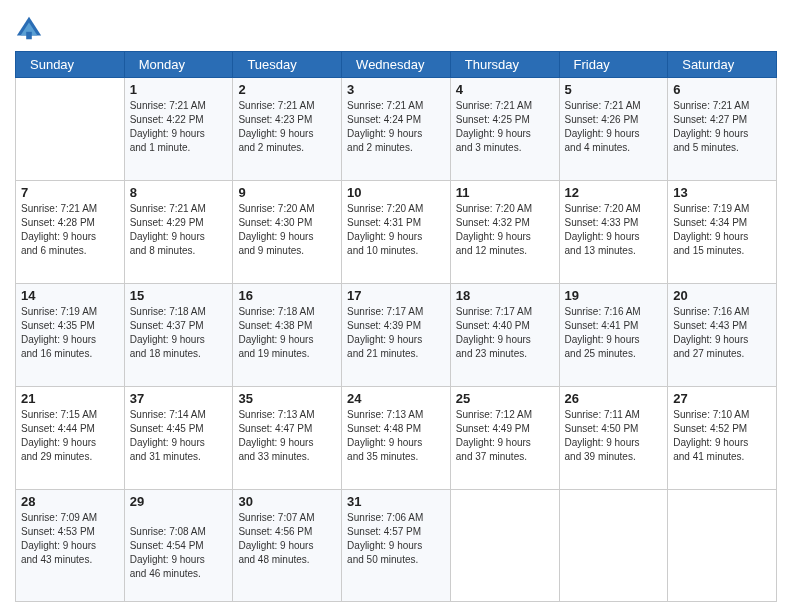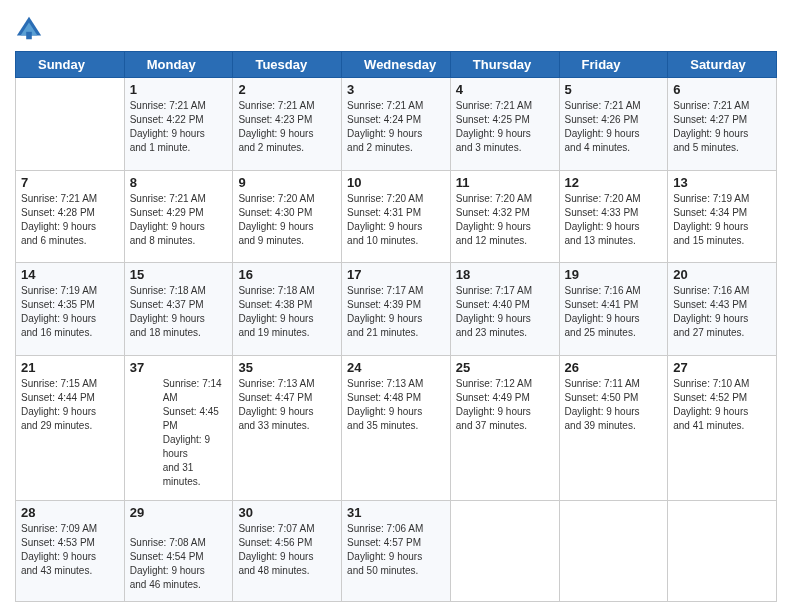--- a/index.html
+++ b/index.html
@@ -64,23 +64,23 @@
     .calendar {
       flex: 1;
       border-collapse: collapse;
       width: 100%;
       table-layout: fixed;
     }
     .calendar th {
       background: #2a6db5;
       color: #fff;
       text-align: left;
-      padding: 5px 22px;
+      padding: 5px 14px;
       font-size: 13px;
-      font-weight: bold;
+      font-weight: normal;
       border: 1px solid #1a5aa0;
     }
     .calendar td {
       border: 1px solid #ccc;
       vertical-align: top;
       padding: 4px 5px;
       font-size: 10.5px;
       color: #333;
       background: #fff;
       height: 88px;
@@ -291,21 +291,21 @@
         <tr>
           <td>
             <span class="day-num">21</span>
             <div class="cell-content" style="white-space: pre-line;">Sunrise: 7:15 AM
 Sunset: 4:44 PM
 Daylight: 9 hours
 and 29 minutes.</div>
           </td>
           <td>
             <span class="day-num">37</span>
-            <div class="cell-content" style="white-space: pre-line; margin-left: 33px;">Sunrise: 7:14 AM
+            <div class="cell-content" style="white-space: pre-line;">Sunrise: 7:14 AM
 Sunset: 4:45 PM
 Daylight: 9 hours
 and 31 minutes.</div>
           </td>
           <td>
             <span class="day-num">35</span>
             <div class="cell-content" style="white-space: pre-line;">Sunrise: 7:13 AM
 Sunset: 4:47 PM
 Daylight: 9 hours
 and 33 minutes.</div>

